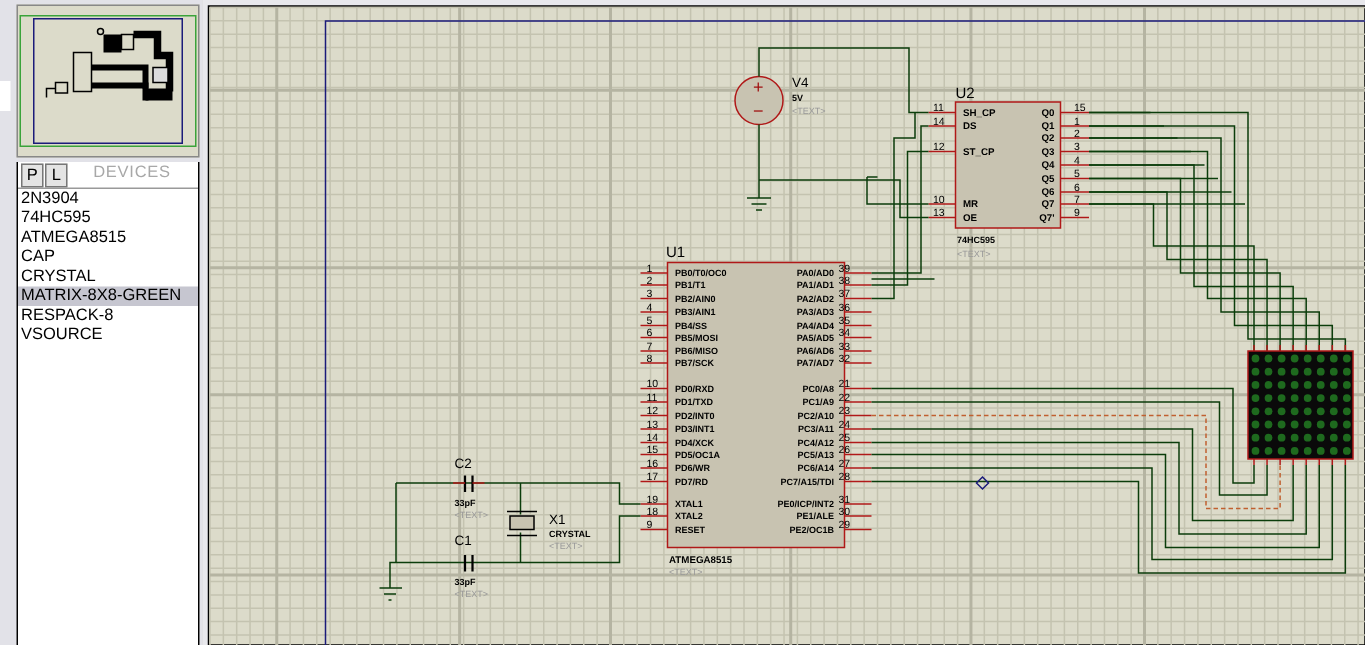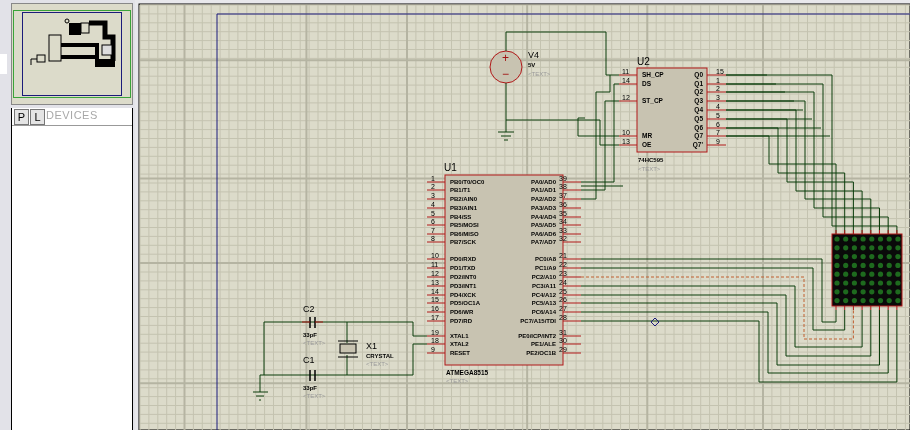--- a/index.html
+++ b/index.html
@@ -5,21 +5,21 @@
   html,body{margin:0;padding:0;}
   body{width:910px;height:430px;position:relative;overflow:hidden;background:#dcdcdc;font-family:"Liberation Sans",sans-serif;}
   #left{position:absolute;left:0;top:0;width:135px;height:430px;background:#e2e2e8;}
   #leftstrip-white{position:absolute;left:0;top:54px;width:7px;height:20px;background:#fff;}
   #overview{position:absolute;left:11px;top:3px;width:120px;height:100px;background:#dcdbca;border:1px solid #888;}
   #overview .green{position:absolute;left:1px;top:6px;width:116px;height:86px;border:1px solid #3aa33a;}
   #overview .blue{position:absolute;left:10px;top:8px;width:98px;height:82px;border:1px solid #1b1b7a;}
   #devpanel{position:absolute;left:11px;top:108px;width:120px;height:322px;background:#fff;border-left:1px solid #000;border-right:1px solid #000;}
   #devhdr{position:absolute;left:0;top:0;width:120px;height:17px;border-bottom:1px solid #999;background:#fff;}
   .pl{position:absolute;top:1px;width:13px;height:14px;border:1px solid #777;background:#e4e4e4;font-size:11px;text-align:center;line-height:14px;color:#000;}
-  #devtitle{position:absolute;left:34px;top:1px;width:84px;font-size:11px;color:#a8a8a8;letter-spacing:0.5px;}
+  #devtitle{position:absolute;left:34px;top:1px;width:84px;text-align:center;font-size:11px;color:#a8a8a8;letter-spacing:0.5px;}
   #devlist{position:absolute;left:0;top:18px;width:120px;}
   .dev{height:13px;line-height:13px;font-size:11px;padding-left:2px;color:#000;white-space:nowrap;}
   .dev.sel{background:#c6c6d0;}
   #canvas{position:absolute;left:135px;top:0;width:775px;height:430px;}
   svg text{font-family:"Liberation Sans",sans-serif;}
 </style>
 </head>
 <body>
 
 <div id="left"></div>
@@ -43,20 +43,30 @@
     </svg>
   </div>
 </div>
 
 <div id="devpanel">
   <div id="devhdr">
     <div class="pl" style="left:2px">P</div>
     <div class="pl" style="left:18px">L</div>
     <div id="devtitle">DEVICES</div>
   </div>
+  <div id="devlist">
+      <div class="dev">2N3904</div>
+      <div class="dev">74HC595</div>
+      <div class="dev">ATMEGA8515</div>
+      <div class="dev">CAP</div>
+      <div class="dev">CRYSTAL</div>
+      <div class="dev sel">MATRIX-8X8-GREEN</div>
+      <div class="dev">RESPACK-8</div>
+      <div class="dev">VSOURCE</div>
+    </div>
 </div>
 
 <div id="canvas">
   <svg id="sch" width="775" height="430" xmlns="http://www.w3.org/2000/svg">
       <rect x="0" y="0" width="775" height="430" fill="#e8e8ec"></rect>
       <rect x="4" y="4" width="771" height="426" fill="#dcdbca" stroke="#000" stroke-width="1"></rect>
       <g>
         <line x1="5" y1="5" x2="5" y2="430" stroke="#c4c3b0" stroke-width="1"></line>
         <line x1="13.9" y1="5" x2="13.9" y2="430" stroke="#c4c3b0" stroke-width="1"></line>
         <line x1="22.8" y1="5" x2="22.8" y2="430" stroke="#c4c3b0" stroke-width="1"></line>

